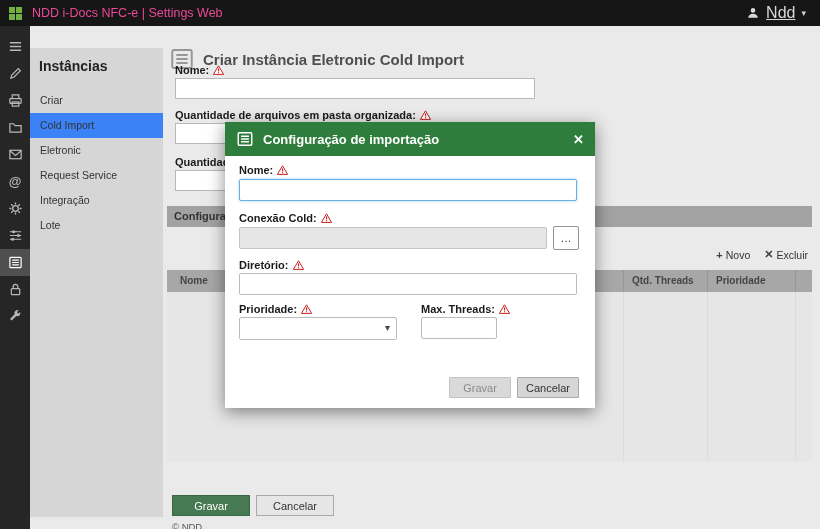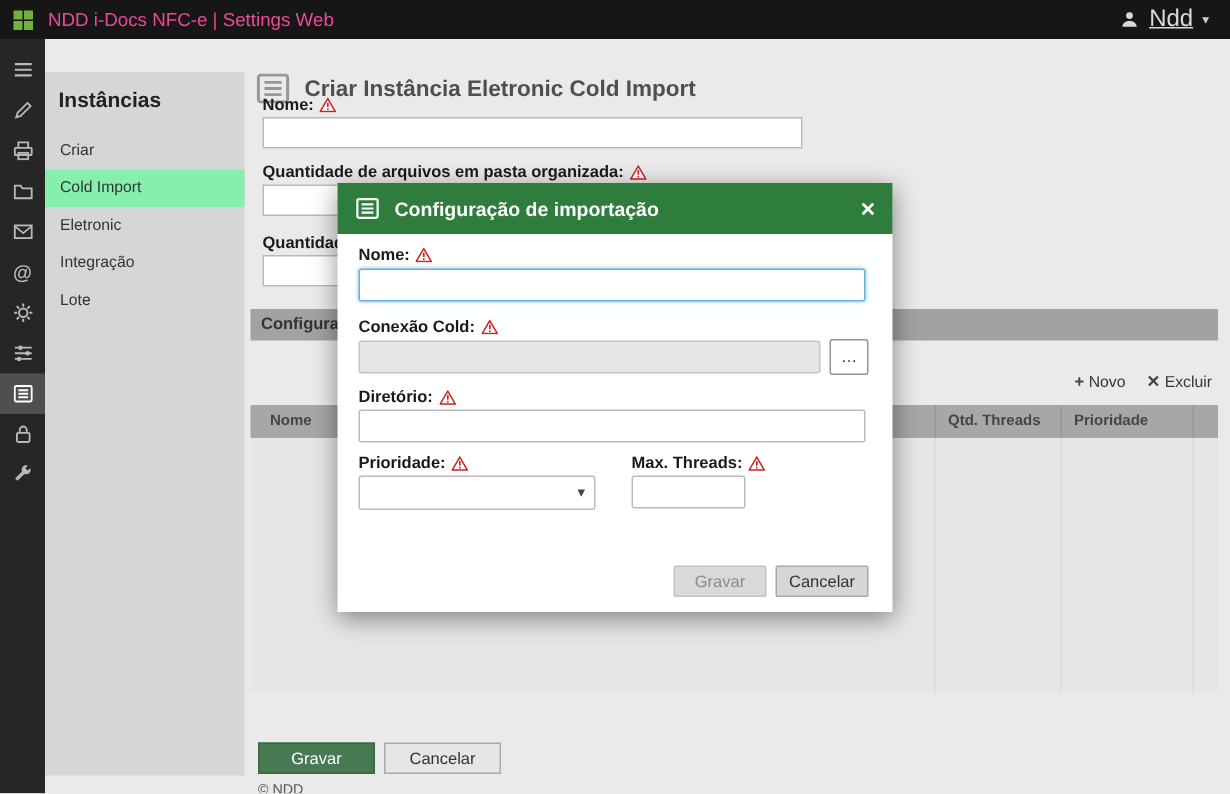--- a/index.html
+++ b/index.html
@@ -21,21 +21,21 @@
   .iconstrip { position: absolute; top: 26px; left: 0; width: 30px; bottom: 0; background: #262626;
                display: flex; flex-direction: column; align-items: stretch; padding-top: 7px; z-index: 10; }
   .istrip-item { height: 27px; display: flex; align-items: center; justify-content: center; color: #b9b9b9; cursor: pointer; font-size: 13px; }
   .istrip-item svg { width: 15px; height: 15px; }
   .istrip-item.selected { background: #4f4f4f; color: #fff; }
 
   
   .sidebar { position: absolute; top: 26px; left: 30px; width: 133px; bottom: 12px; background: #d6d6d6; z-index: 10; margin-top: 22px; }
   .sidebar-title { font-size: 14px; font-weight: bold; color: #222; margin: 10px 0 14px 9px; }
   .side-item { height: 25px; line-height: 25px; padding-left: 10px; font-size: 10.5px; color: #333; cursor: pointer; }
-  .side-item.selected { background: #86efac; }
+  .side-item.selected { background: #3b82f6; }
 
   
   .main { position: absolute; left: 163px; top: 26px; right: 0; bottom: 0; }
   .main-title-row { position: absolute; left: 6px; top: 20px; display: flex; align-items: center; gap: 8px; color: #979797; }
   .main-title-row svg { width: 26px; height: 26px; }
   .page-title { font-size: 15px; font-weight: bold; color: #4f4f4f; }
 
   .flabel { position: absolute; font-size: 11px; font-weight: bold; color: #1a1a1a; white-space: nowrap; display: flex; align-items: center; gap: 4px; }
   .tinput { position: absolute; height: 21px; border: 1px solid #b8b8b8; background: #fff; font-size: 11px; padding: 0 4px; font-family: "Liberation Sans", sans-serif; }
   .warn { display: inline-flex; }
@@ -180,20 +180,21 @@
           <path d="M13 3.2a3.2 3.2 0 0 1-4.2 4.2l-4.9 4.9-1.7-1.7 4.9-4.9A3.2 3.2 0 0 1 11.3 1.5L9.5 3.3l1.7 1.7L13 3.2z" fill="currentColor"></path>
         </svg>
     </div>
   </div>
 
   <div class="sidebar">
     <div class="sidebar-title">Instâncias</div>
     <div class="side-item">Criar</div>
     <div class="side-item selected">Cold Import</div>
     <div class="side-item">Eletronic</div>
+    <div class="side-item">Request Service</div>
     <div class="side-item">Integração</div>
     <div class="side-item">Lote</div>
   </div>
 
   <div class="main">
 
     <div class="main-title-row">
       <svg viewBox="0 0 16 16" fill="none" stroke="currentColor" stroke-width="1.2">
           <rect x="2" y="2.5" width="12" height="11" rx="1"></rect>
           <path d="M4.5 5.5h7M4.5 8h7M4.5 10.5h7"></path>

